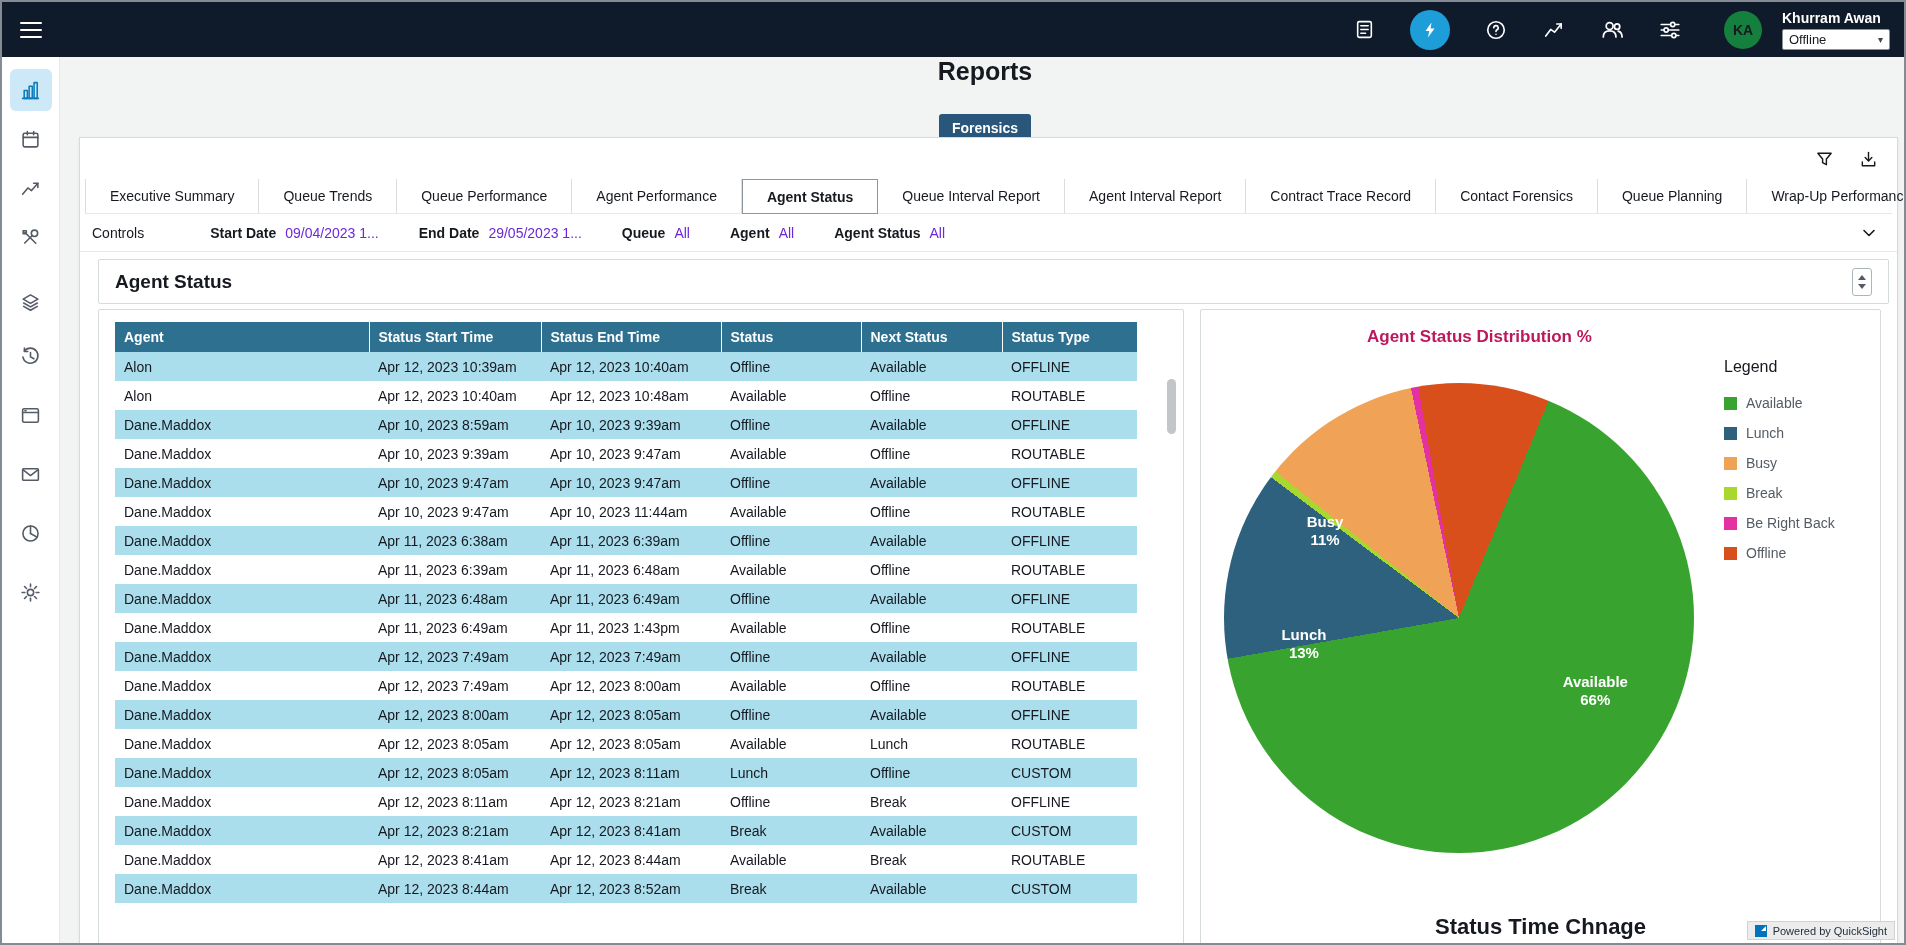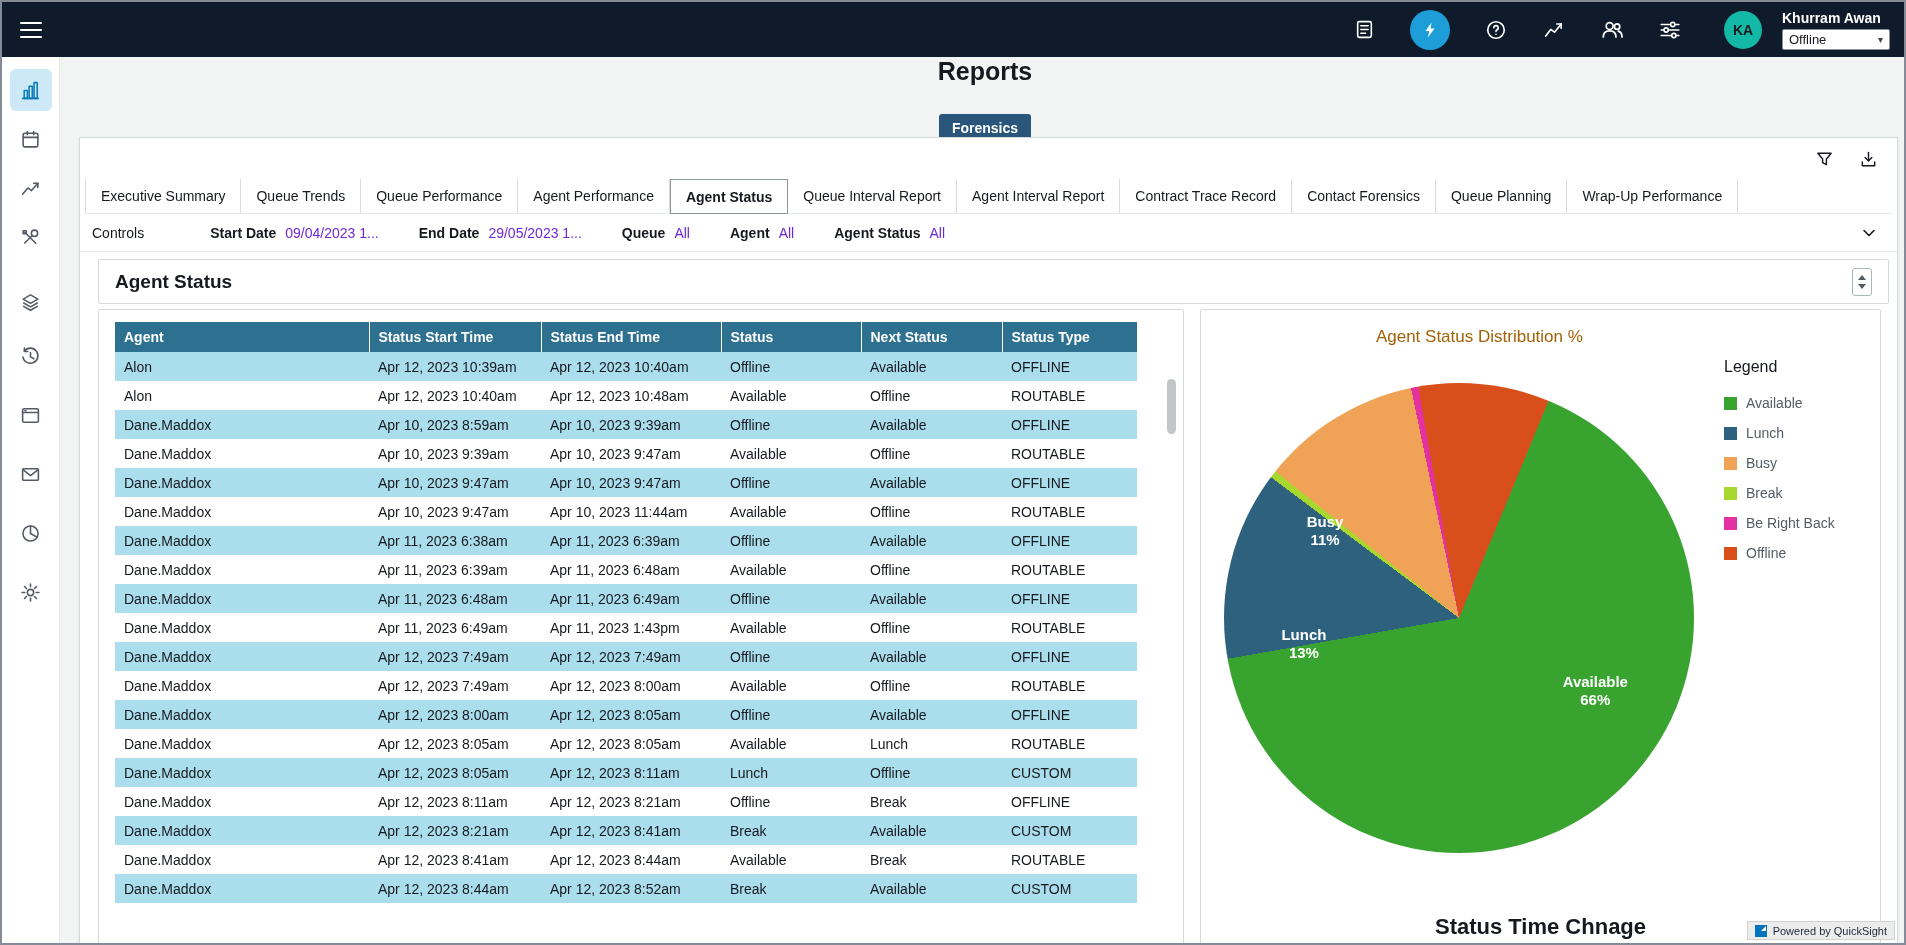--- a/index.html
+++ b/index.html
@@ -7,21 +7,21 @@
   .window { position:relative; width:1906px; height:945px; border:2px solid #848b94; background:#f2f3f3; overflow:hidden; }
 
   
   .topbar { position:absolute; top:0; left:0; right:0; height:55px; background:#0f1b2a; display:flex; align-items:center; padding:0 14px 0 18px; z-index:30; }
   .hamburger { width:22px; cursor:pointer; }
   .hamburger span { display:block; height:2px; background:#fff; margin:5px 0; border-radius:1px; }
   .topbar-right { margin-left:auto; display:flex; align-items:center; gap:34px; }
   .tb-icon { width:24px; height:24px; display:flex; align-items:center; justify-content:center; cursor:pointer; }
   .tb-icon svg { stroke:#ffffff; fill:none; stroke-width:1.5; stroke-linecap:round; stroke-linejoin:round; }
   .flash-circle { width:40px; height:40px; border-radius:50%; background:#1d9ed8; display:flex; align-items:center; justify-content:center; cursor:pointer; }
-  .avatar { width:38px; height:38px; border-radius:50%; background:#14b8a6; color:#16191f; font-size:14px; font-weight:bold; display:flex; align-items:center; justify-content:center; margin-left:8px; }
+  .avatar { width:38px; height:38px; border-radius:50%; background:#15803d; color:#16191f; font-size:14px; font-weight:bold; display:flex; align-items:center; justify-content:center; margin-left:8px; }
   .user-block { display:flex; flex-direction:column; gap:3px; width:108px; margin-left:-14px; }
   .user-name { color:#fff; font-size:14px; font-weight:bold; white-space:nowrap; }
   .status-select { background:#fff; border:1px solid #8b9296; border-radius:2px; font-size:13px; color:#16191f; height:21px; display:flex; align-items:center; justify-content:space-between; padding:0 6px; cursor:pointer; }
   .status-select .chev { font-size:10px; color:#444; }
 
   
   .sidebar { position:absolute; top:55px; left:0; bottom:0; width:58px; background:#fff; border-right:1px solid #e7e9e9; display:flex; flex-direction:column; align-items:center; padding-top:12px; z-index:20; }
   .side-item { width:42px; height:42px; display:flex; align-items:center; justify-content:center; border-radius:6px; cursor:pointer; margin-bottom:7px; }
   .side-item.spaced { margin-top:16px; margin-bottom:12px; }
   .side-item.gap { margin-bottom:17px; }
@@ -39,21 +39,21 @@
   .refresh-area { margin-left:auto; display:flex; align-items:flex-end; gap:12px; font-size:15px; color:#16191f; }
   .refresh-area b { font-weight:bold; }
   .big-gap { width:24px; }
 
   
   .card { position:absolute; top:80px; left:19px; right:6px; bottom:0; background:#fff; border:1px solid #d5dbdb; border-bottom:none; box-shadow:0 1px 3px rgba(0,0,0,0.06); }
   .card-toolbar { position:absolute; top:10px; right:18px; display:flex; gap:22px; z-index:5; }
   .card-toolbar .hdr-icon svg { stroke-width:1.5; }
 
   .tabs-row { position:absolute; top:41px; left:5px; right:5px; height:35px; display:flex; align-items:stretch; border-bottom:1px solid #e6e9e9; }
-  .tab { padding:0 15px; display:flex; align-items:center; font-size:14px; color:#16191f; border-right:1px solid #dadddd; cursor:pointer; white-space:nowrap; }
+  .tab { padding:0 24px; display:flex; align-items:center; font-size:14px; color:#16191f; border-right:1px solid #dadddd; cursor:pointer; white-space:nowrap; }
   .tab:first-child { border-left:1px solid #dadddd; }
   .tab.active { font-weight:bold; background:#fff; border:1px solid #8d969c; margin-bottom:-1px; }
 
   .controls-row { position:absolute; top:77px; left:0; right:0; height:37px; display:flex; align-items:center; padding:0 10px; border-bottom:1px solid #e6e9e9; font-size:14px; }
   .controls-title { color:#16191f; margin-right:52px; margin-left:2px; }
   .control-field { display:flex; gap:9px; margin-right:40px; cursor:pointer; white-space:nowrap; }
   .control-label { font-weight:bold; color:#16191f; }
   .control-value { color:#6d28d9; }
   .controls-chevron { position:absolute; right:18px; top:8px; width:20px; height:20px; cursor:pointer; }
   .controls-chevron svg { stroke:#16191f; fill:none; stroke-width:1.6; stroke-linecap:round; stroke-linejoin:round; }
@@ -69,21 +69,21 @@
   .table-title { font-size:17px; font-weight:bold; color:#16191f; margin:2px 0 12px 2px; }
   table { border-collapse:collapse; table-layout:fixed; width:1022px; font-size:14px; margin-left:2px; }
   thead th { background:#2e708f; color:#fff; text-align:left; font-weight:bold; height:30px; padding:0 0 0 9px; border-right:1px solid rgba(255,255,255,0.45); overflow:hidden; white-space:nowrap; }
   thead th:last-child { border-right:none; }
   tbody td { height:29px; padding:0 0 0 9px; color:#16191f; overflow:hidden; white-space:nowrap; }
   tbody tr:nth-child(odd) { background:#abdeed; }
   .scroll-track { position:absolute; right:7px; top:55px; bottom:6px; width:9px; }
   .scroll-thumb { position:absolute; top:14px; left:0; width:9px; height:55px; border-radius:5px; background:#c2c6c8; cursor:pointer; }
 
   .chart-panel { flex:1; border:1px solid #d5dbdb; border-radius:2px; position:relative; background:#fff; overflow:hidden; }
-  .chart-title { position:absolute; top:17px; left:0; width:82%; text-align:center; font-size:17px; font-weight:normal; color:#a16207; }
+  .chart-title { position:absolute; top:17px; left:0; width:82%; text-align:center; font-size:17px; font-weight:bold; color:#be185d; }
   .pie { position:absolute; left:23px; top:73px; width:470px; height:470px; border-radius:50%; }
   .pie-label { position:absolute; color:#fff; font-weight:bold; font-size:15px; line-height:18px; text-align:center; transform:translate(-50%,-50%); white-space:pre-line; }
   .legend { position:absolute; left:523px; top:48px; width:155px; }
   .legend-title { font-size:16px; color:#16191f; margin-bottom:12px; }
   .legend-item { display:flex; align-items:center; gap:9px; height:30px; font-size:14px; color:#545b64; cursor:pointer; }
   .legend-swatch { width:13px; height:13px; flex:0 0 13px; }
   .status-time-title { position:absolute; top:604px; left:0; width:100%; text-align:center; font-size:22px; font-weight:bold; color:#16191f; }
 
   .powered-badge { position:absolute; right:9px; bottom:3px; height:19px; background:#ececec; border:1px solid #d2d2d2; display:flex; align-items:center; gap:6px; padding:0 7px; font-size:11px; color:#232f3e; z-index:40; }
   .powered-logo { width:12px; height:12px; background:#0073bb; position:relative; }

